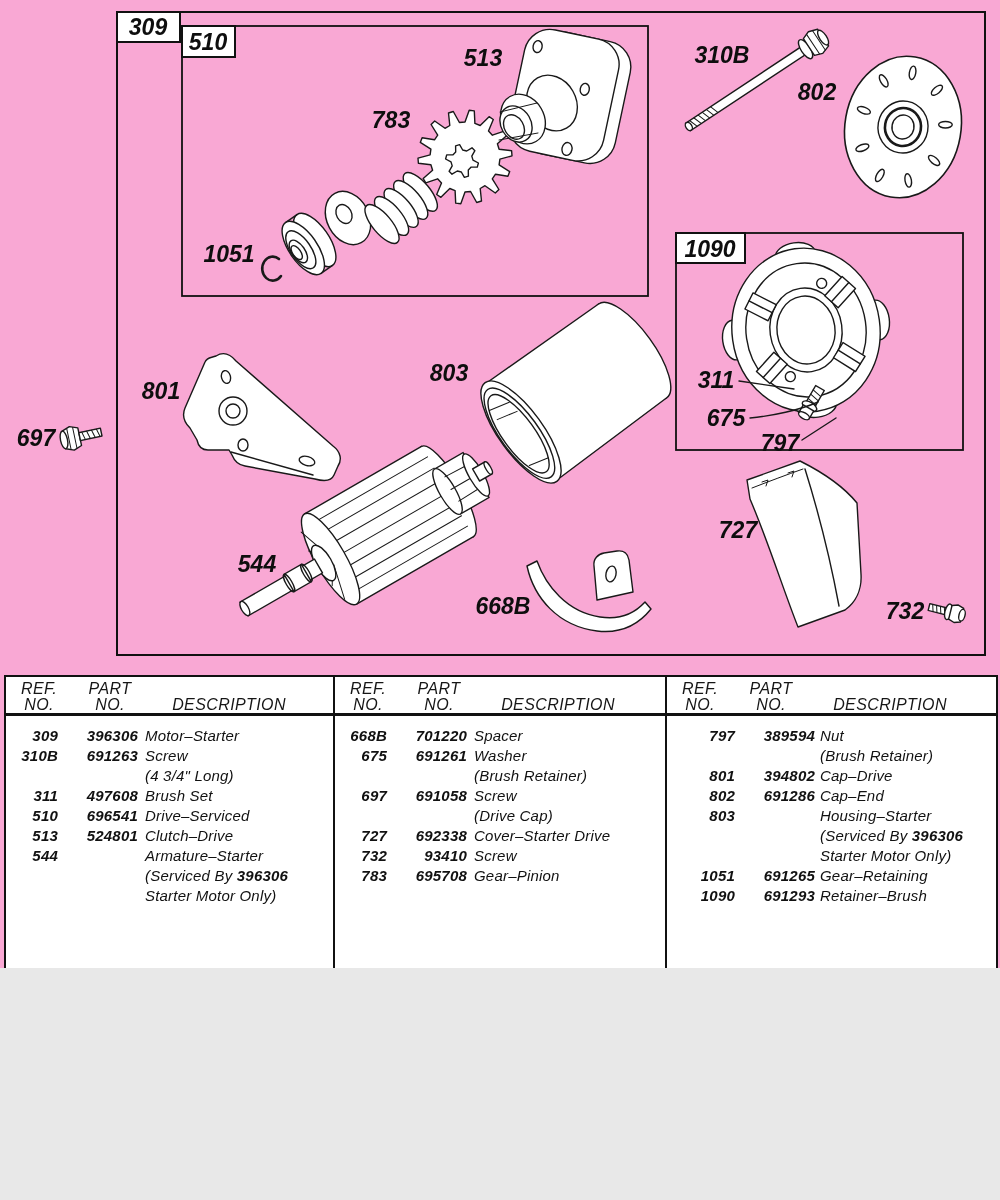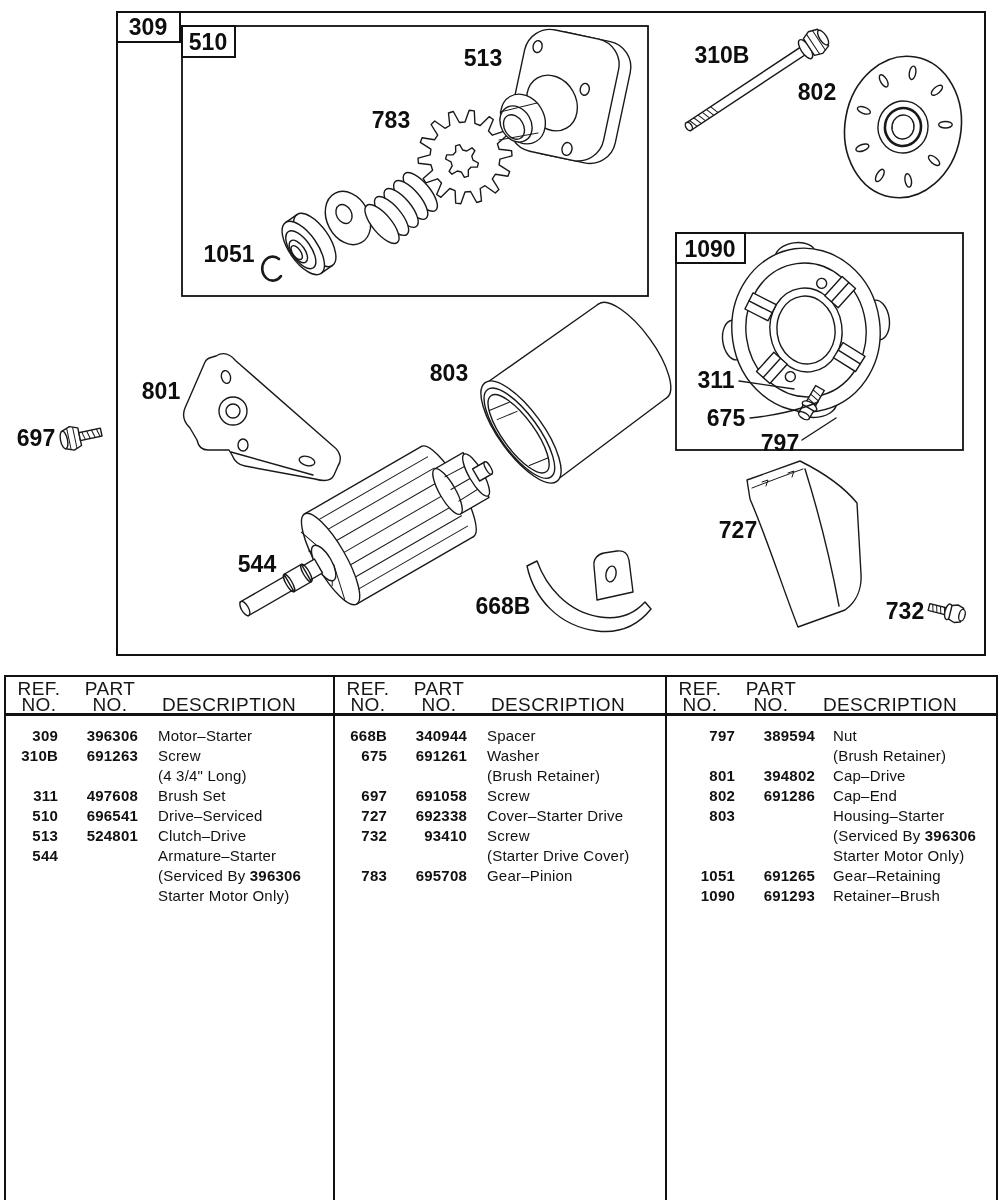--- a/index.html
+++ b/index.html
@@ -1,44 +1,44 @@
 <!DOCTYPE html>
 <html><head>
 <meta charset="utf-8">
 <style>
   html,body{margin:0;padding:0;}
   body{background:#e8e8e8;font-family:"Liberation Sans",sans-serif;}
-  .page{position:relative;width:1000px;height:1200px;background:#ffffff;overflow:hidden;}
+  .page{position:relative;width:1000px;height:968px;background:#f9a8d4;overflow:hidden;font-style:italic;}
   svg text{user-select:none;}
   .ln{stroke:#191919;stroke-width:1.4;fill:none;stroke-linecap:round;stroke-linejoin:round;}
   .thin{stroke:#191919;stroke-width:1;fill:none;stroke-linecap:round;}
   .wh{fill:#ffffff;stroke:#191919;stroke-width:1.4;stroke-linejoin:round;}
   .box{fill:none;stroke:#111;stroke-width:2;}
   .lblbox{fill:#fff;stroke:#111;stroke-width:2;}
   .call{font-family:"Liberation Sans",sans-serif;font-weight:bold;font-size:23px;fill:#0e0e0e;text-anchor:middle;}
 
   
   .ptable{position:absolute;left:4px;top:675px;width:990px;height:525px;border:2px solid #111;border-bottom:none;background:#fff;}
   .vline{position:absolute;top:0;bottom:0;width:2px;background:#111;}
   .v1{left:327px;} .v2{left:659px;}
   .hsep{position:absolute;left:0;right:0;top:36px;height:3px;background:#111;}
   .pcol{position:absolute;top:0;bottom:0;}
   .pc1{left:0;width:327px;} .pc2{left:329px;width:330px;} .pc3{left:661px;width:327px;}
-  .phead{position:absolute;top:4px;left:0;right:0;height:32px;font-size:19px;line-height:16px;color:#161616;}
+  .phead{position:absolute;top:4px;left:0;right:0;height:32px;font-size:16px;line-height:16px;color:#161616;}
   .h{position:absolute;text-align:center;letter-spacing:.4px;}
   .h span{display:block;}
   .h-ref{left:1px;width:64px;}
   .h-part{left:64px;width:80px;}
   .h-desc{left:134px;width:178px;top:16px;}
   .rows{position:absolute;top:49px;left:0;right:0;font-size:15px;color:#111;}
   .trow{display:grid;grid-template-columns:52px 80px 1fr;height:20px;line-height:20px;white-space:nowrap;}
   .pc3 .trow{grid-template-columns:68px 80px 1fr;}
   .trow .ref,.trow .part{text-align:right;font-weight:bold;letter-spacing:.2px;}
-  .trow .desc{padding-left:20px;letter-spacing:.2px;}
-  .pc3 .trow .desc{padding-left:18px;}
+  .trow .desc{padding-left:7px;letter-spacing:.2px;}
+  .pc3 .trow .desc{padding-left:5px;}
   .trow b{font-weight:bold;}
 </style>
 </head>
 <body>
 
 <div class="page">
 
   <svg width="1000" height="668" viewBox="0 0 1000 668">
 
     <g>
@@ -381,52 +381,52 @@
             <span>PART</span>
             <span>NO.</span>
           </div>
         <div class="h h-desc">
             <span>DESCRIPTION</span>
           </div>
       </div>
       <div class="rows">
           <div class="trow">
             <span class="ref">668B</span>
-            <span class="part">340944</span>
+            <span class="part">701220</span>
             <span class="desc"><span>Spacer</span></span>
           </div>
           <div class="trow">
             <span class="ref">675</span>
             <span class="part">691261</span>
             <span class="desc"><span>Washer</span></span>
           </div>
           <div class="trow">
             <span class="ref"></span>
             <span class="part"></span>
             <span class="desc"><span>(Brush Retainer)</span></span>
           </div>
           <div class="trow">
             <span class="ref">697</span>
             <span class="part">691058</span>
             <span class="desc"><span>Screw</span></span>
           </div>
           <div class="trow">
+            <span class="ref"></span>
+            <span class="part"></span>
+            <span class="desc"><span>(Drive Cap)</span></span>
+          </div>
+          <div class="trow">
             <span class="ref">727</span>
             <span class="part">692338</span>
             <span class="desc"><span>Cover–Starter Drive</span></span>
           </div>
           <div class="trow">
             <span class="ref">732</span>
             <span class="part">93410</span>
             <span class="desc"><span>Screw</span></span>
-          </div>
-          <div class="trow">
-            <span class="ref"></span>
-            <span class="part"></span>
-            <span class="desc"><span>(Starter Drive Cover)</span></span>
           </div>
           <div class="trow">
             <span class="ref">783</span>
             <span class="part">695708</span>
             <span class="desc"><span>Gear–Pinion</span></span>
           </div>
         </div>
     </div>
 
     <div class="pcol pc3">

